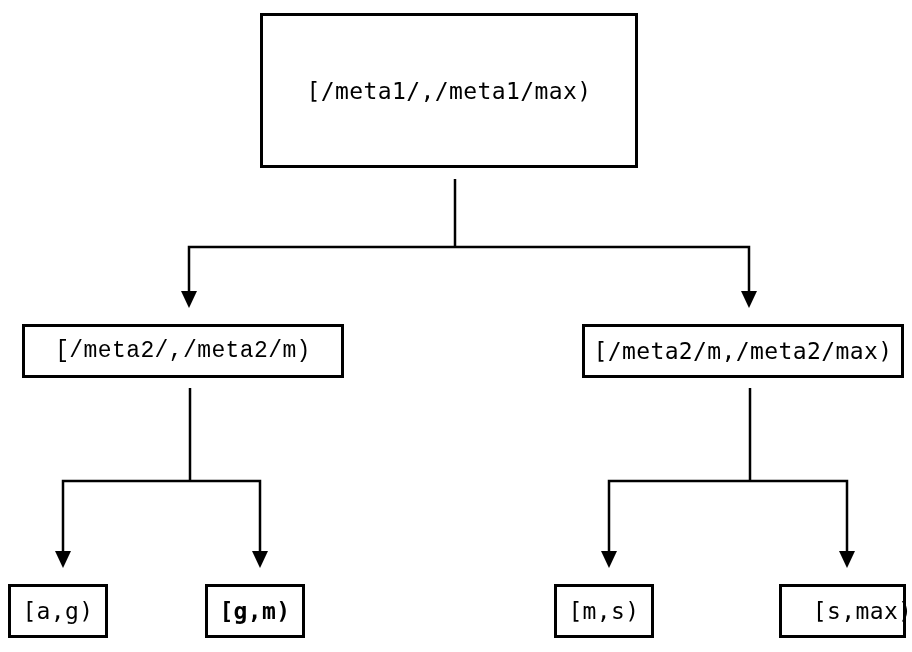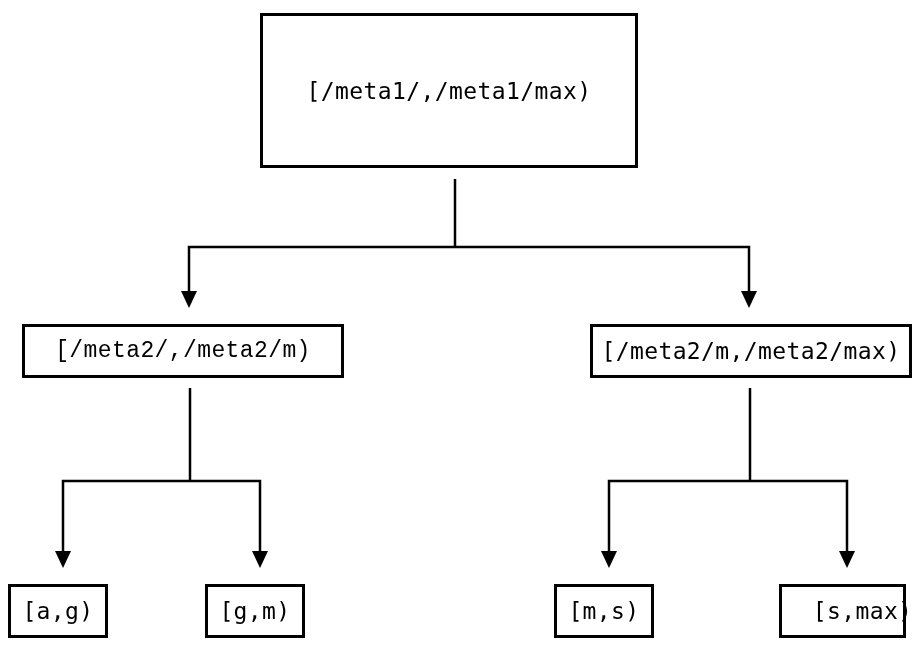--- a/index.html
+++ b/index.html
@@ -32,23 +32,23 @@
     align-items: center;
     justify-content: center;
     font-family: "DejaVu Sans Mono", "Liberation Mono", monospace;
     font-size: 23px;
     letter-spacing: 0.4px;
     color: #000000;
     white-space: nowrap;
   }
   .node-root  { left: 260px; top: 13px;  width: 378px; height: 155px; }
   .node-mid-l { left: 22px;  top: 324px; width: 322px; height: 54px; font-family: Liberation Mono, monospace;  }
-  .node-mid-r { left: 582px; top: 324px; width: 322px; height: 54px; margin-left: 8px;  }
+  .node-mid-r { left: 582px; top: 324px; width: 322px; height: 54px;  }
   .node-leaf-ag   { left: 8px;   top: 584px; width: 100px; height: 54px; }
-  .node-leaf-gm   { left: 205px; top: 584px; width: 100px; height: 54px; }
+  .node-leaf-gm   { left: 205px; top: 584px; width: 100px; height: 54px; font-weight: bold; }
   .node-leaf-ms   { left: 554px; top: 584px; width: 100px; height: 54px; }
   .node-leaf-smax { left: 779px; top: 584px; width: 127px; height: 54px; padding-left: 40px; }
 </style>
 </head>
 <body>
 
 <div class="canvas">
 
   <svg class="connector-layer" width="912" height="652" viewBox="0 0 912 652" fill="none" stroke="#000000" stroke-width="2.5">
 

